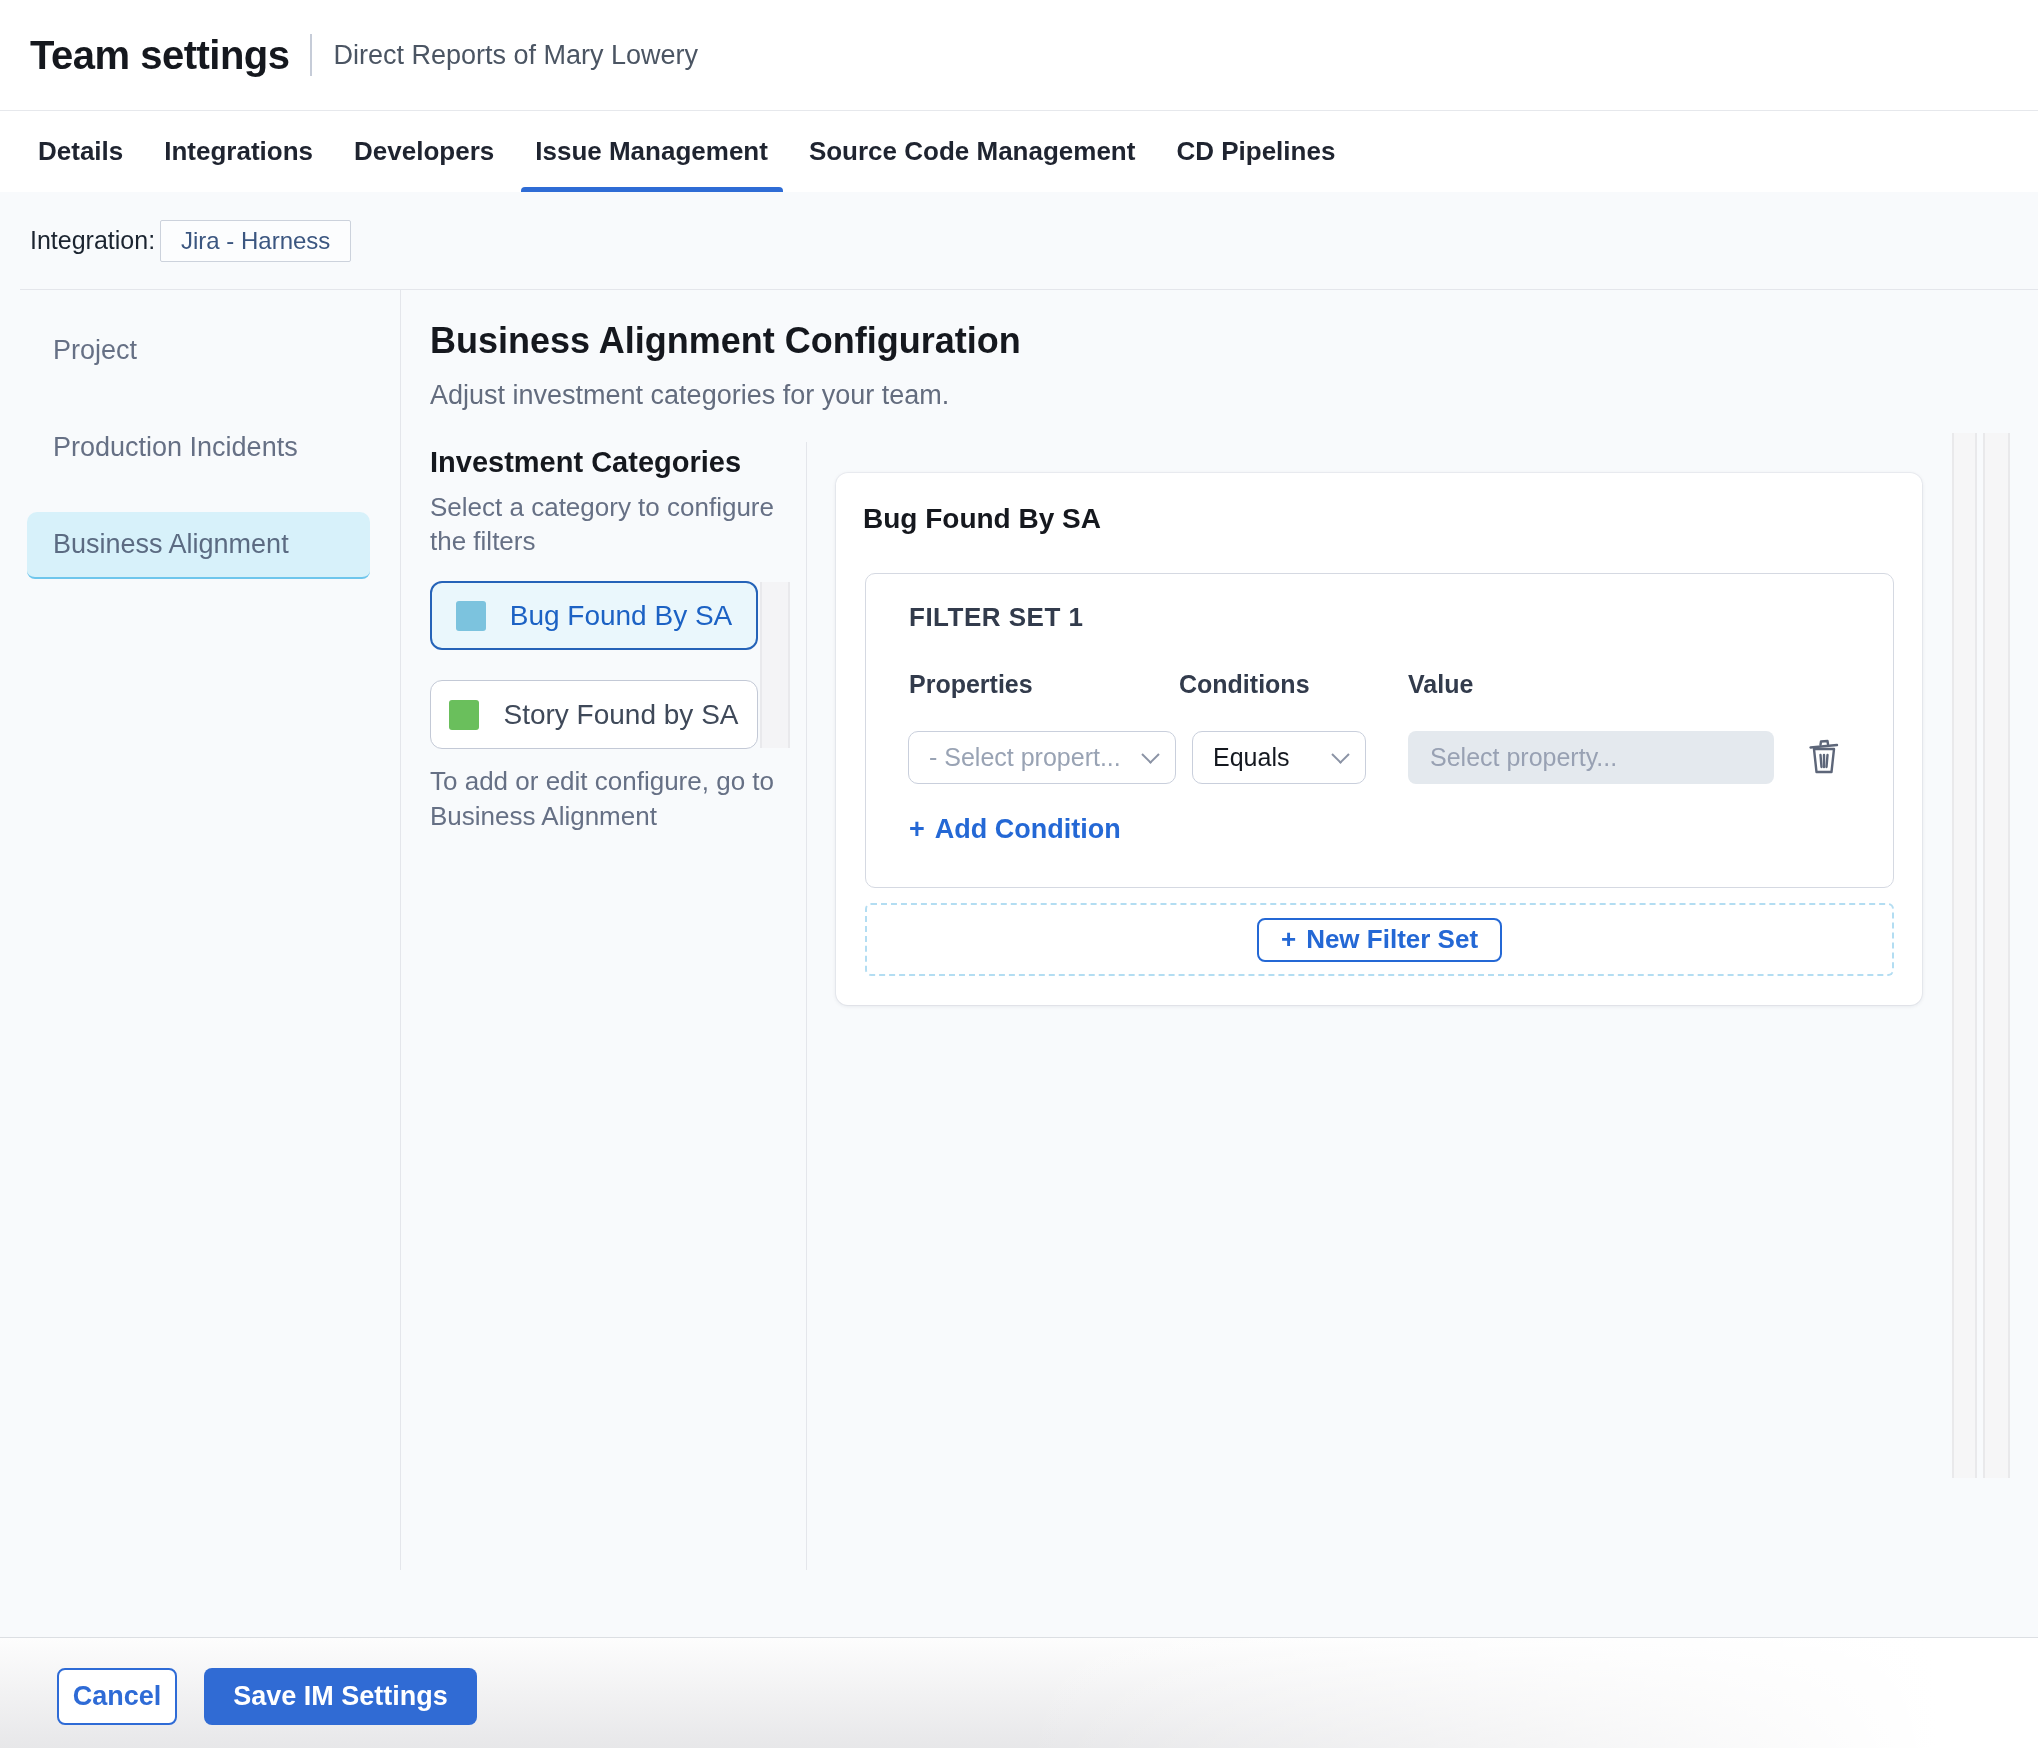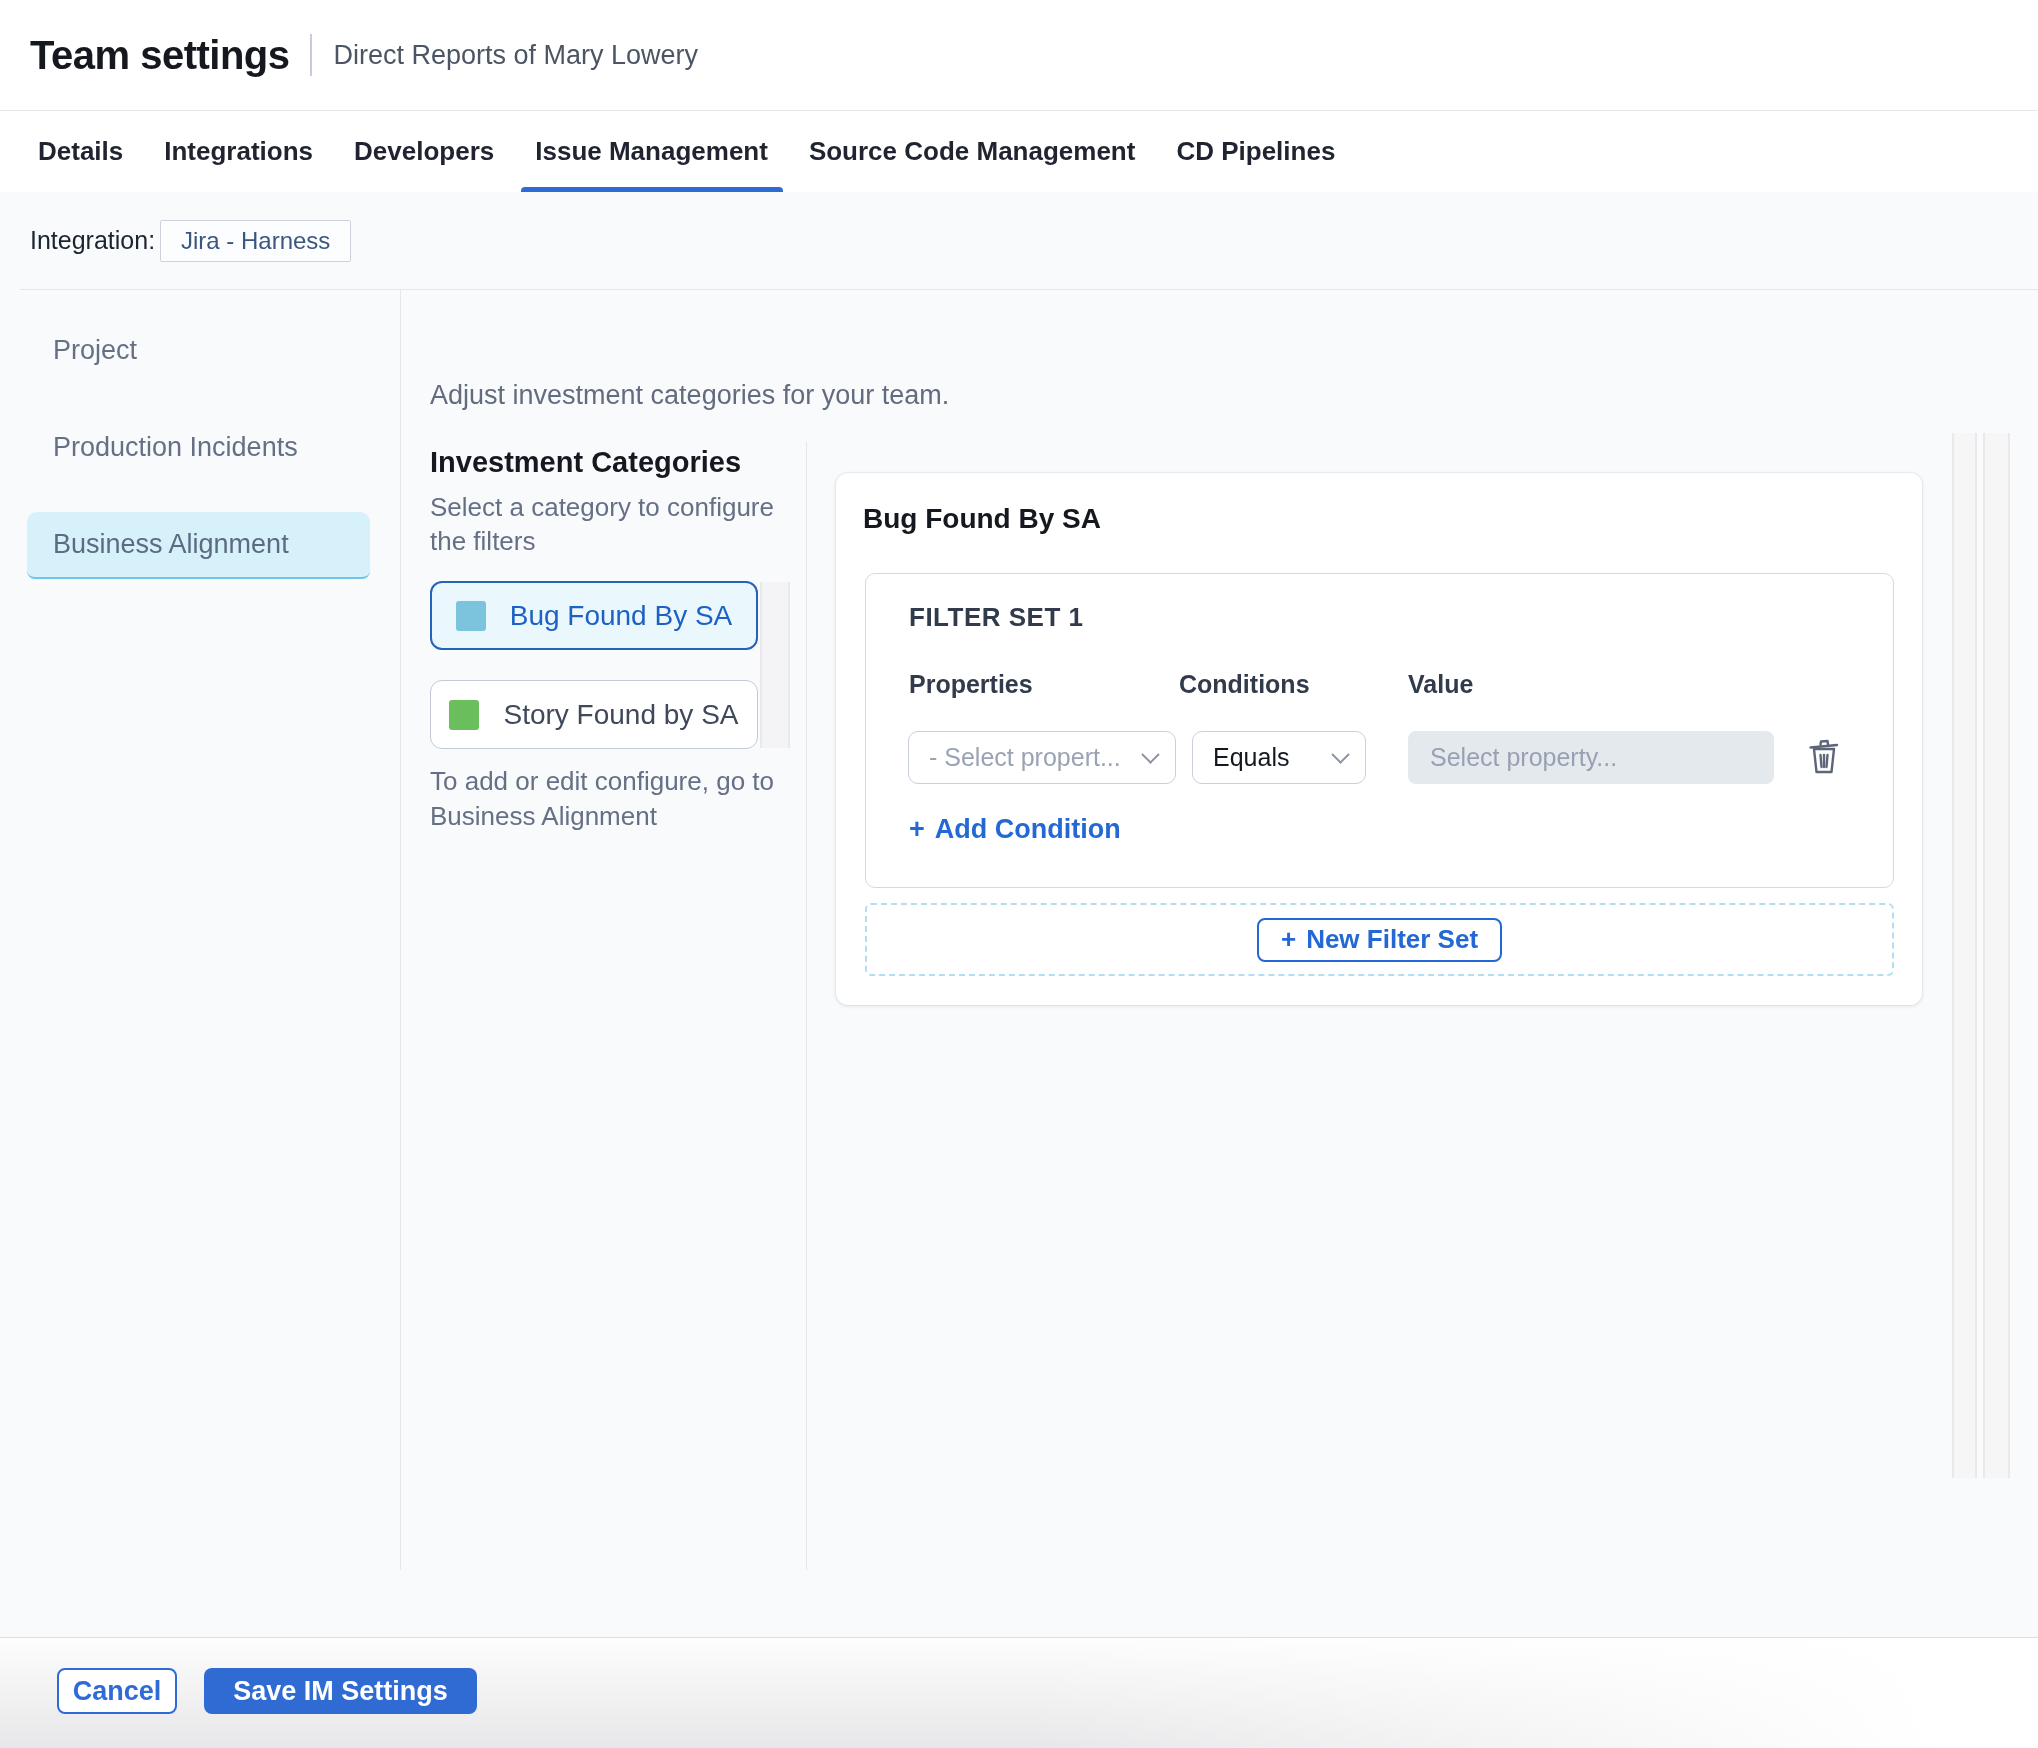--- a/index.html
+++ b/index.html
@@ -93,21 +93,21 @@
   
   .scroll-strip { position:absolute; top:241px; height:1045px; background:#f6f6f7;
         border-left:2px solid #e9e9eb; border-right:2px solid #e9e9eb; cursor:pointer; }
   #scroll-strip-outer { left:1952px; width:25px; }
   #scroll-strip-inner { left:1983px; width:27px; }
 
   
   #footer { position:absolute; top:1637px; left:0; width:100%; height:111px; border-top:1px solid #dcdfe3;
         background-image:linear-gradient(to right, rgba(255,255,255,0) 50%, #ffffff 95%),
                          linear-gradient(to bottom, #fdfdfd, #e7e7e9); }
-  .footer-btn { position:absolute; top:30px; height:46px; border-radius:8px; font-size:27px; font-weight:700;
+  .footer-btn { position:absolute; top:30px; height:57px; border-radius:8px; font-size:27px; font-weight:700;
         display:flex; align-items:center; justify-content:center; cursor:pointer; font-family:inherit; }
   #cancel-btn { left:57px; width:120px; background:#fff; border:2px solid #2e6bd6; color:#2e6bd6; }
   #save-btn { left:204px; width:273px; background:#306bd4; border:none; color:#fff; }
 </style>
 </head>
 <body>
 
 <div id="page">
 
   <div id="header">
@@ -132,20 +132,21 @@
       <div id="integration-chip">Jira - Harness</div>
     </div>
 
     <div class="h-divider"></div>
 
     <div class="side-item" id="side-item-0">Project</div>
     <div class="side-item" id="side-item-1">Production Incidents</div>
     <div id="side-item-active">Business Alignment</div>
     <div id="v-divider-sidebar"></div>
 
+    <div id="main-title">Business Alignment Configuration</div>
     <div id="main-subtitle">Adjust investment categories for your team.</div>
 
     <div id="cat-heading">Investment Categories</div>
     <div id="cat-desc">Select a category to configure the filters</div>
     <div id="cat-scroll-strip"></div>
 
     <div class="cat-btn" id="cat-btn-0">
       <span class="swatch" style="background-color: rgb(124, 195, 222);"></span>
       <span>Bug Found By SA</span>
     </div>

